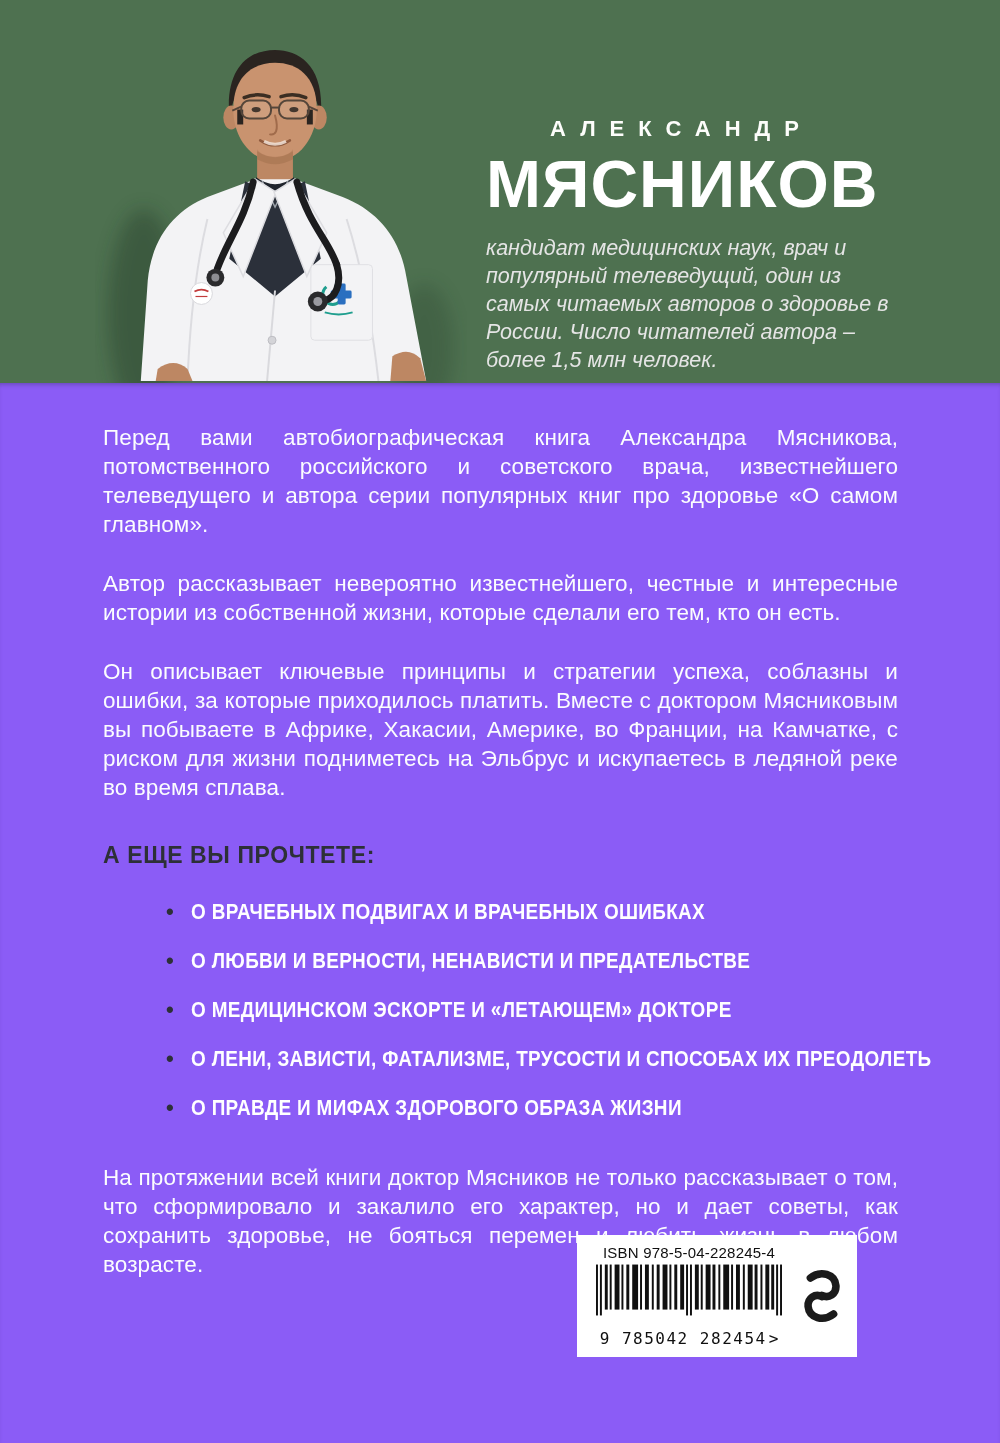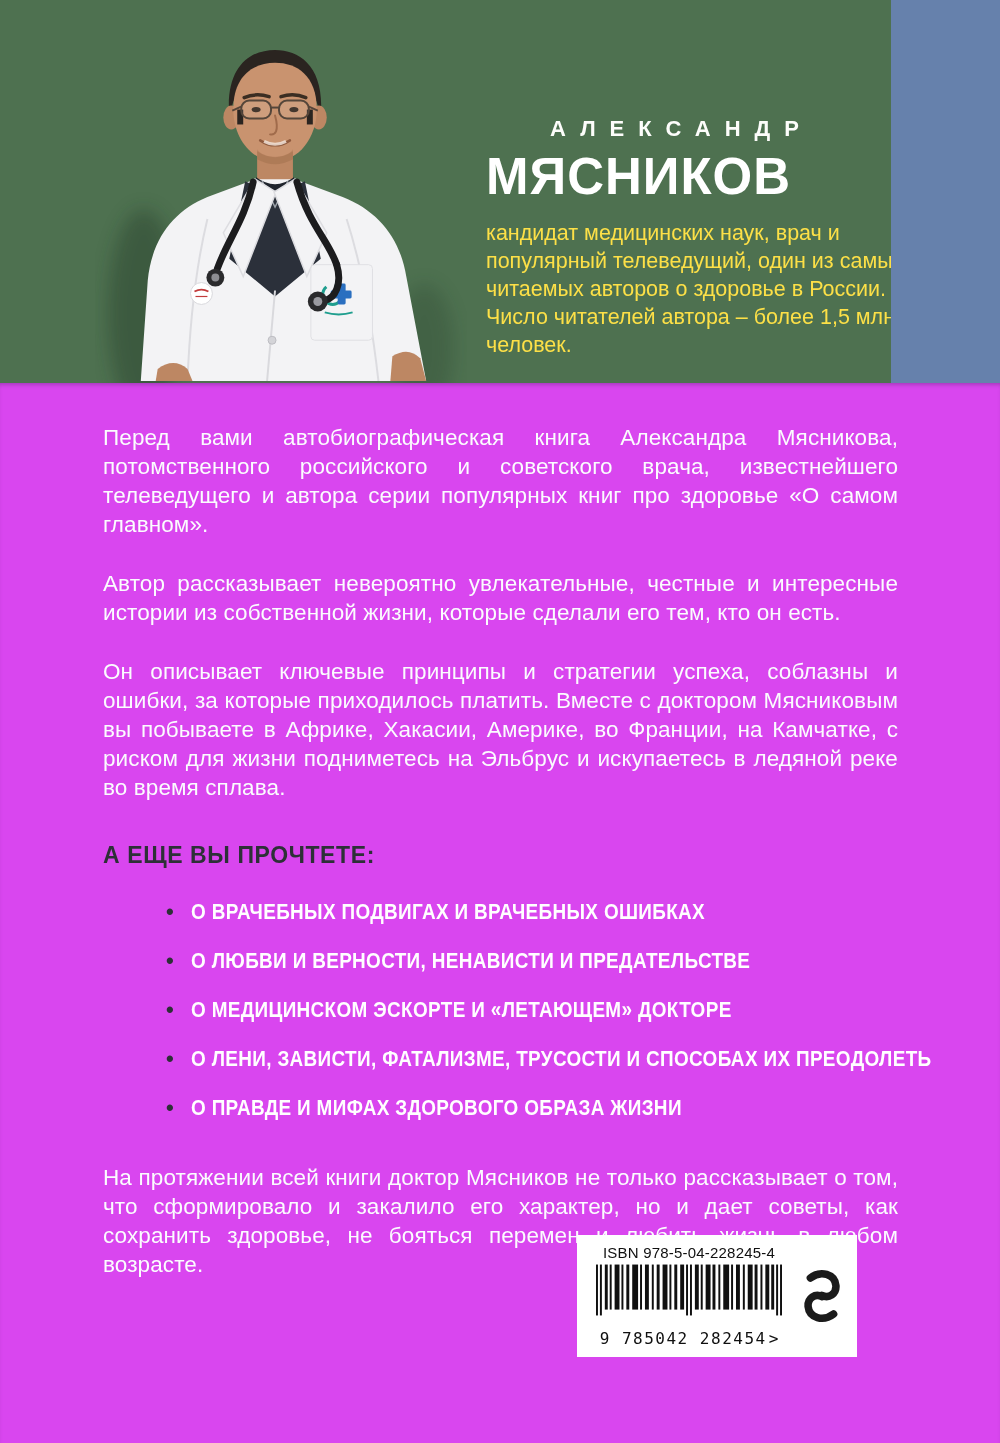--- a/index.html
+++ b/index.html
@@ -3,41 +3,41 @@
 <meta charset="utf-8">
 <style>
   html,body { margin:0; padding:0; background:#49516b; }
   .cover {
     position:relative; width:1000px; height:1443px; overflow:hidden;
     font-family:"Liberation Sans", sans-serif;
     background:#6681ac;
   }
   
   .header-section {
-    position:absolute; top:0; left:0; width:891px; height:383px;
+    position:absolute; top:0; left:0; width:1000px; height:383px;
     background:#4e7150; overflow:hidden;
   }
   .photo-svg { position:absolute; left:95px; top:30px; width:372px; height:353px; }
   .author-block { position:absolute; left:486px; top:116px; color:#ffffff; width:430px; }
   .author-first {
     font-size:22px; font-weight:bold; letter-spacing:14px; padding-left:64px;
     color:#fdfdfb; white-space:nowrap;
   }
   .author-last {
-    font-size:51px; font-weight:bold; letter-spacing:1px; line-height:1.0;
+    font-size:66px; font-weight:bold; letter-spacing:1px; line-height:1.0;
     margin-top:9px; color:#ffffff; white-space:nowrap;
   }
   .author-bio {
     margin-top:17px; font-size:21.5px; line-height:28px; width:424px;
-    color:#fde047; text-align:left;
+    color:#e5e5e5; text-align:left;font-style:italic;
   }
   
   .body-section {
     position:absolute; top:383px; left:0; width:1000px; height:1060px;
-    background:#d946ef; color:#ffffff;
+    background:#8b5cf6; color:#ffffff;
     box-shadow: inset 0 4px 5px -3px rgba(20,30,40,0.35);
   }
   .content { padding:40px 102px 0 103px; }
   p.para {
     font-size:22.5px; line-height:29px; text-align:justify;
     margin:0 0 30px 0; color:#fbfcfe; letter-spacing:0.1px;
   }
   p.para:last-of-type { margin-bottom:0; }
   .list-heading {
     font-size:23px; font-weight:bold; color:#2d3037;
@@ -166,21 +166,21 @@
     <div class="author-block">
       <div class="author-first">АЛЕКСАНДР</div>
       <div class="author-last">МЯСНИКОВ</div>
       <div class="author-bio">кандидат медицинских наук, врач и популярный телеведущий, один из самых читаемых авторов о здоровье в России. Число читателей автора – более 1,5 млн человек.</div>
     </div>
   </div>
 
   <div class="body-section">
     <div class="content">
       <p class="para">Перед вами автобиографическая книга Александра Мясникова, потомственного российского и советского врача, известнейшего телеведущего и автора серии популярных книг про здоровье «О самом главном».</p>
-      <p class="para">Автор рассказывает невероятно увлекательные, честные и интересные истории из собственной жизни, которые сделали его тем, кто он есть.</p>
+      <p class="para">Автор рассказывает невероятно известнейшего, честные и интересные истории из собственной жизни, которые сделали его тем, кто он есть.</p>
       <p class="para">Он описывает ключевые принципы и стратегии успеха, соблазны и ошибки, за которые приходилось платить. Вместе с доктором Мясниковым вы побываете в Африке, Хакасии, Америке, во Франции, на Камчатке, с риском для жизни подниметесь на Эльбрус и искупаетесь в ледяной реке во время сплава.</p>
 
       <div class="list-heading">А ЕЩЕ ВЫ ПРОЧТЕТЕ:</div>
 
       <ul class="reads">
         <li>
           <span class="dot">•</span>
           <span class="cond">О ВРАЧЕБНЫХ ПОДВИГАХ И ВРАЧЕБНЫХ ОШИБКАХ</span>
         </li>
         <li>

